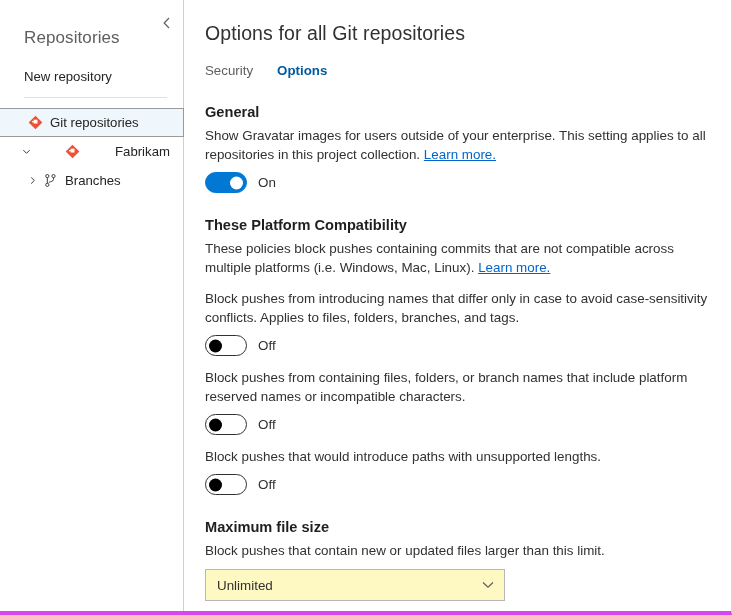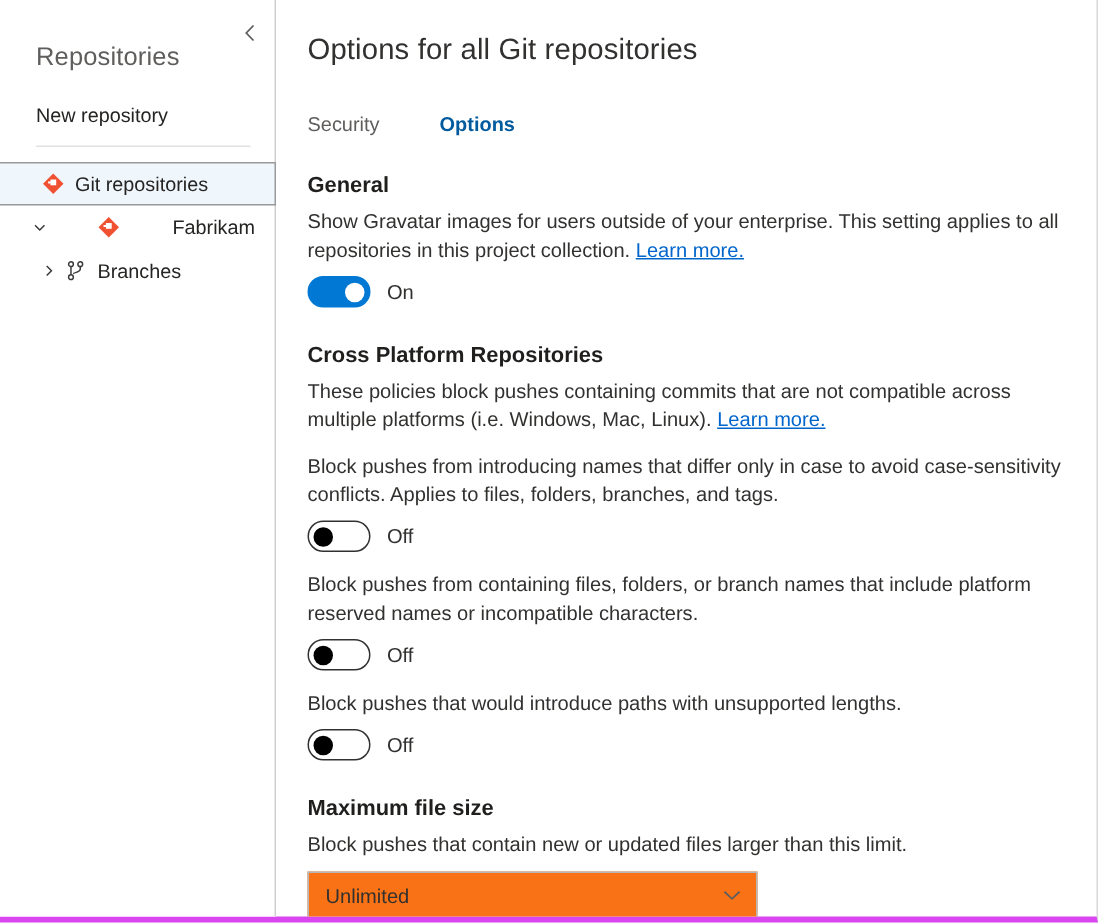--- a/index.html
+++ b/index.html
@@ -130,22 +130,22 @@
   .page-title {
     font-size: 19.5px;
     font-weight: 400;
     color: #323130;
     margin: 0 0 0 0;
     letter-spacing: .1px;
   }
   .tabs {
     display: flex;
     align-items: flex-end;
-    margin-top: 28px;
-    gap: 40px;
+    margin-top: 16px;
+    gap: 24px;
   }
   .tab {
     font-size: 13.3px;
     color: #605e5c;
     cursor: pointer;
     padding: 2px 0;
   }
   .tab.active {
     color: #005a9e;
     font-weight: 700;
@@ -218,21 +218,21 @@
     font-size: 13.4px;
     color: #323130;
   }
 
   
   .dropdown {
     margin-top: 9px;
     width: 300px;
     height: 32px;
     border: 1px solid #b7b7b7;
-    background: #f97316;
+    background: #fef9c3;
     display: flex;
     align-items: center;
     justify-content: space-between;
     padding: 0 10px 0 11px;
     font-size: 13.4px;
     color: #323130;
     cursor: pointer;
   }
   .dd-chev { color: #605e5c; display: flex; align-items: center; }
 </style>
@@ -320,21 +320,21 @@
 
     <div class="section-head">General</div>
     <p class="para wide"><span>Show Gravatar images for users outside of your enterprise. This setting applies to all repositories in this project collection.</span> <span class="link">Learn more.</span></p>
     <div class="toggle-row">
       <div class="switch on">
         <span class="knob"></span>
       </div>
       <span class="toggle-label">On</span>
     </div>
 
-    <div class="section-head">Cross Platform Repositories</div>
+    <div class="section-head">These Platform Compatibility</div>
     <p class="para wide"><span>These policies block pushes containing commits that are not compatible across multiple platforms (i.e. Windows, Mac, Linux).</span> <span class="link">Learn more.</span></p>
 
     <p class="para wide blockgap">Block pushes from introducing names that differ only in case to avoid case-sensitivity conflicts. Applies to files, folders, branches, and tags.</p>
     <div class="toggle-row">
       <div class="switch off">
         <span class="knob"></span>
       </div>
       <span class="toggle-label">Off</span>
     </div>
 

